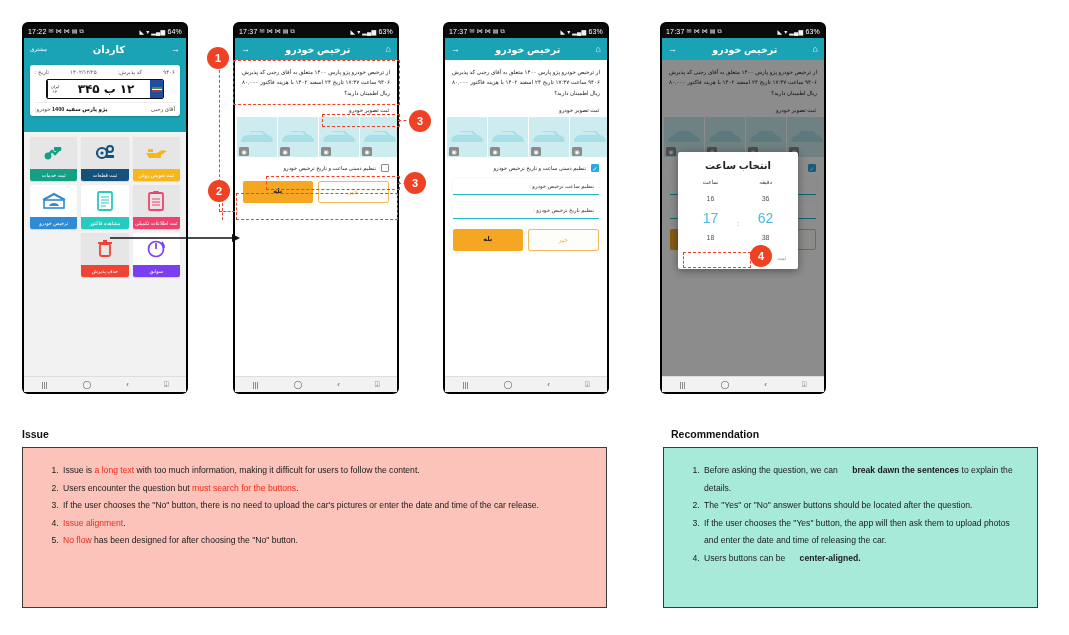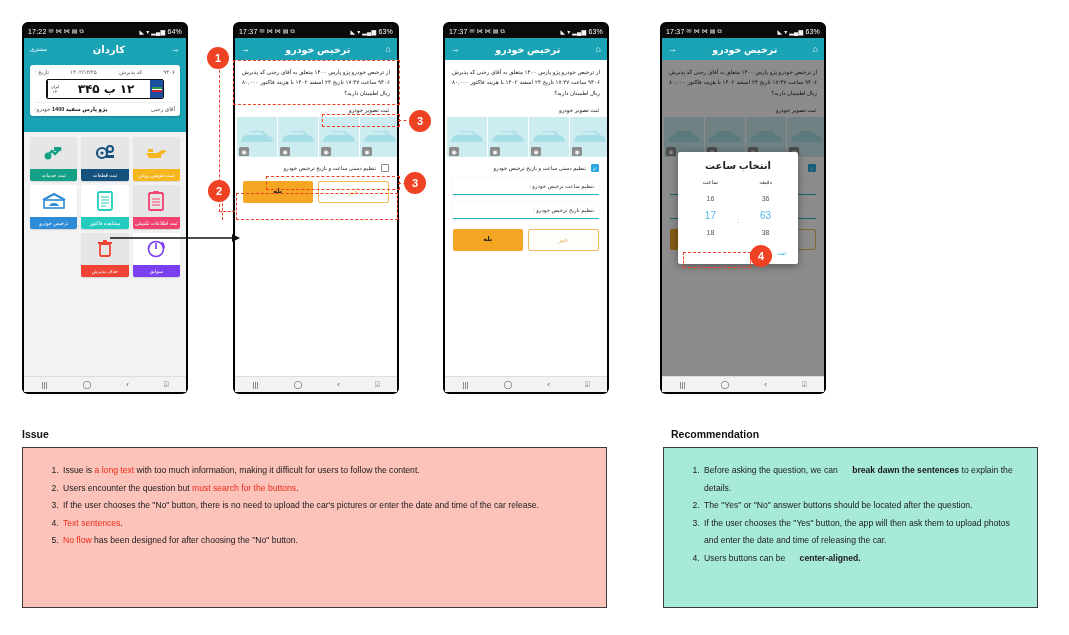--- a/index.html
+++ b/index.html
@@ -184,21 +184,21 @@
     position: absolute; left: 16px; top: 92px; width: 120px;
     background: #fff; border-radius: 2px; padding: 8px 0 0;
     box-shadow: 0 2px 8px rgba(0,0,0,.4);
     direction: rtl;
   }
   .dlg-title { text-align: center; font-size: 10px; color: #222; padding-bottom: 8px; font-weight: bold; }
   .picker { display: flex; justify-content: center; gap: 4px; padding: 0 10px; }
   .pcol { flex: 1; text-align: center; }
   .pcol .hd { font-size: 5.6px; color: #333; padding-bottom: 6px; }
   .pcol .v { font-size: 7px; color: #555; padding: 4px 0; }
-  .pcol .v.sel { color: #4fb8e8; font-size: 10px; }
+  .pcol .v.sel { color: #4fb8e8; font-size: 14px; }
   .psep { display: flex; flex-direction: column; justify-content: center; color: #4fb8e8; font-size: 8px; padding-top: 22px; }
   .dlg-actions {
     display: flex; justify-content: flex-start; gap: 14px;
     padding: 10px 12px 8px; font-size: 5.6px; color: #29a9e0;
   }
 
   
   .marker {
     position: absolute;
     width: 22px; height: 22px; border-radius: 50%;
@@ -597,21 +597,21 @@
       </div>
 
       <div class="dim"></div>
 
       <div class="dialog">
         <div class="dlg-title">انتخاب ساعت</div>
         <div class="picker">
           <div class="pcol">
             <div class="hd">دقیقه</div>
             <div class="v">36</div>
-            <div class="v sel">63</div>
+            <div class="v sel">62</div>
             <div class="v">38</div>
           </div>
           <div class="psep">:</div>
           <div class="pcol">
             <div class="hd">ساعت</div>
             <div class="v">16</div>
             <div class="v sel">17</div>
             <div class="v">18</div>
           </div>
         </div>
@@ -654,21 +654,21 @@
   <path d="M2 18 H118 L130 18" stroke="#111" stroke-width="1.3" fill="none"></path>
   <path d="M124 14 l8 4 l-8 4 z" fill="#111"></path>
 </svg>
 
 <div class="note-head" style="left:22px; top:428px;">Issue</div>
 <div class="note-box issue" style="left:22px; top:447px; width:585px; height:161px;">
   <ol>
     <li><span class="n0"><span>Issue is </span><span class="hl">a long text</span><span> with too much information, making it difficult for users   to follow the content.</span></span></li>
     <li><span class="n1"><span>Users encounter the question but </span><span class="hl">must search for the buttons</span><span>.</span></span></li>
     <li><span class="n2"><span>If the user chooses the "No" button, there is no need to upload the car's pictures or enter the date and time of the car release.</span></span></li>
-    <li><span class="n3"><span class="hl">Text sentences</span><span>.</span></span></li>
+    <li><span class="n3"><span class="hl">Issue alignment</span><span>.</span></span></li>
     <li><span class="n4"><span class="hl">No flow</span><span> has been designed for after choosing the "No" button.</span></span></li>
   </ol>
 </div>
 
 <div class="note-head" style="left:663px; top:428px;margin-left:8px;">Recommendation</div>
 <div class="note-box rec" style="left:663px; top:447px; width:375px; height:161px;">
   <ol>
     <li><span class="r0"><span>Before asking the question, we can </span><span class="bold">break dawn the sentences</span><span> to explain the details.</span></span></li>
     <li><span class="r1"><span>The "Yes" or "No" answer buttons should be located after the question.</span></span></li>
     <li><span class="r2"><span>If the user chooses the "Yes" button, the app will then ask them to upload photos and enter the date and time of releasing the car.</span></span></li>

